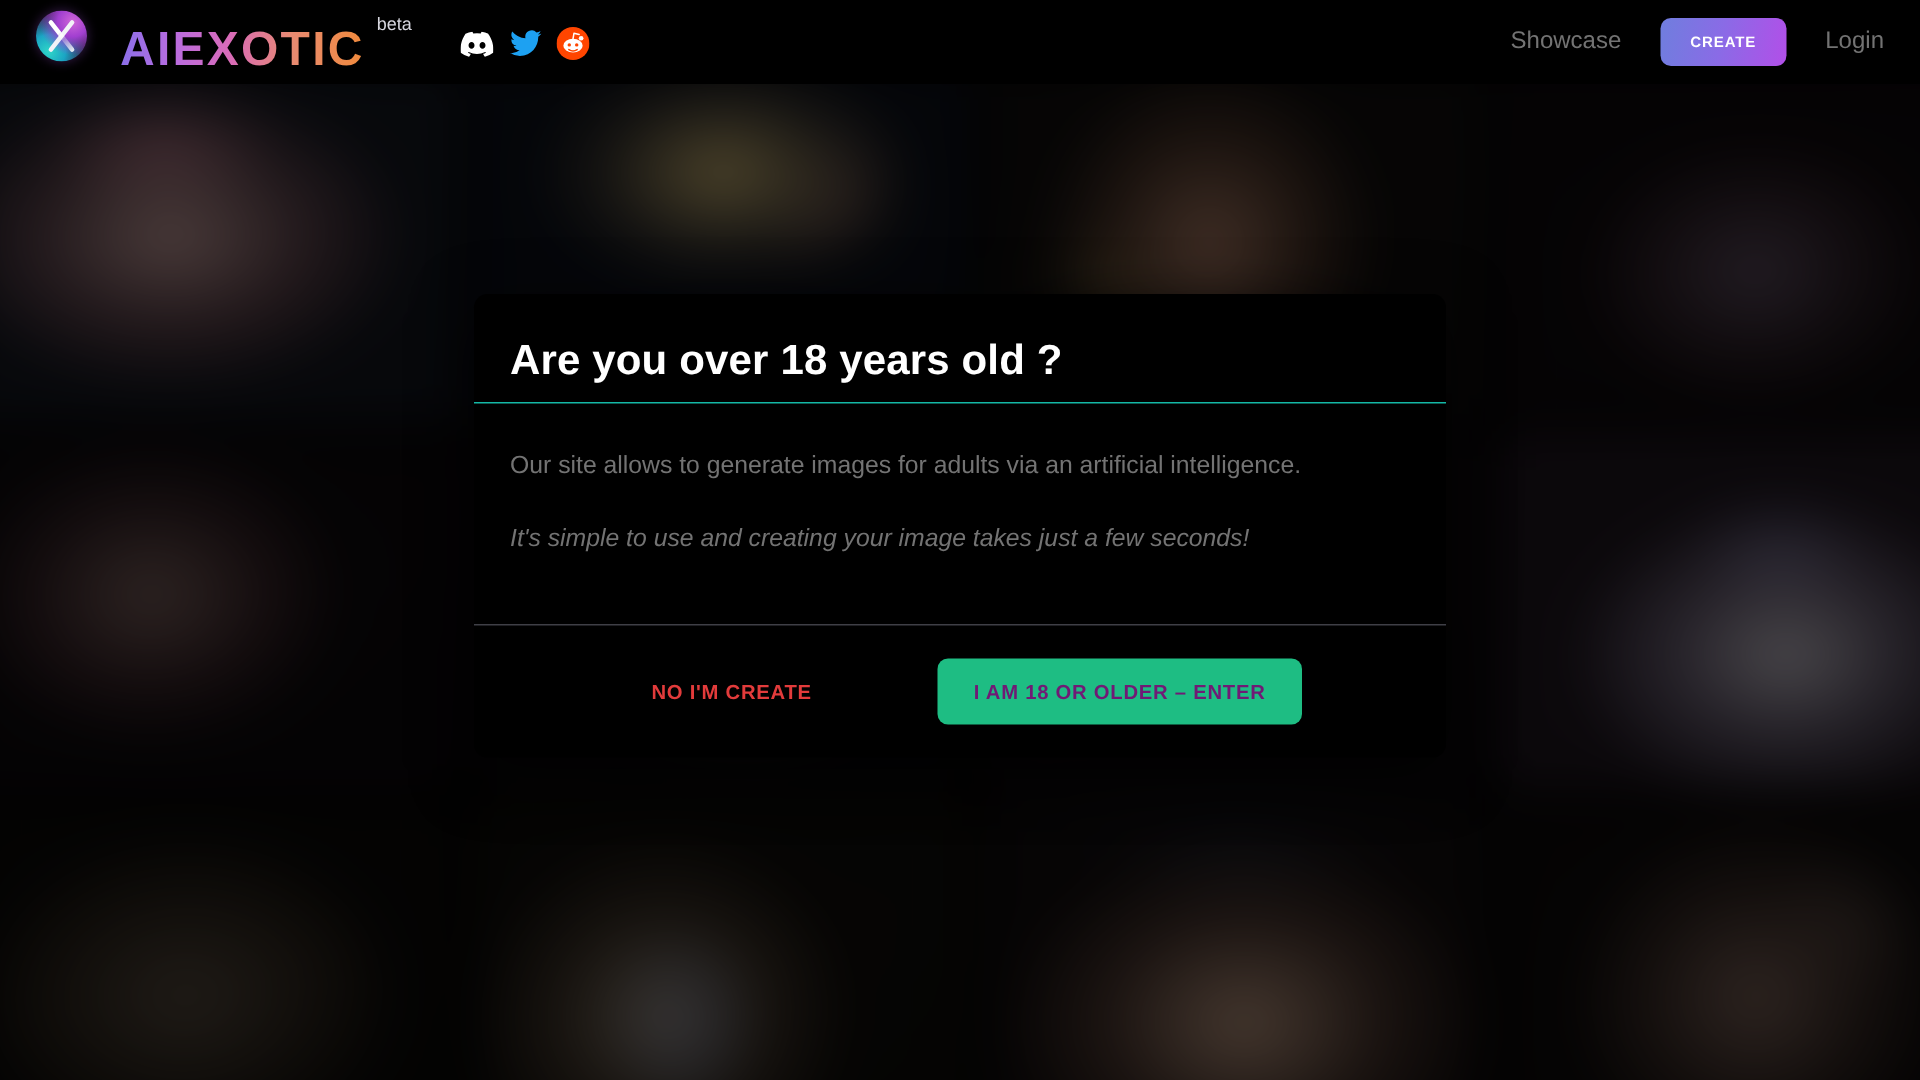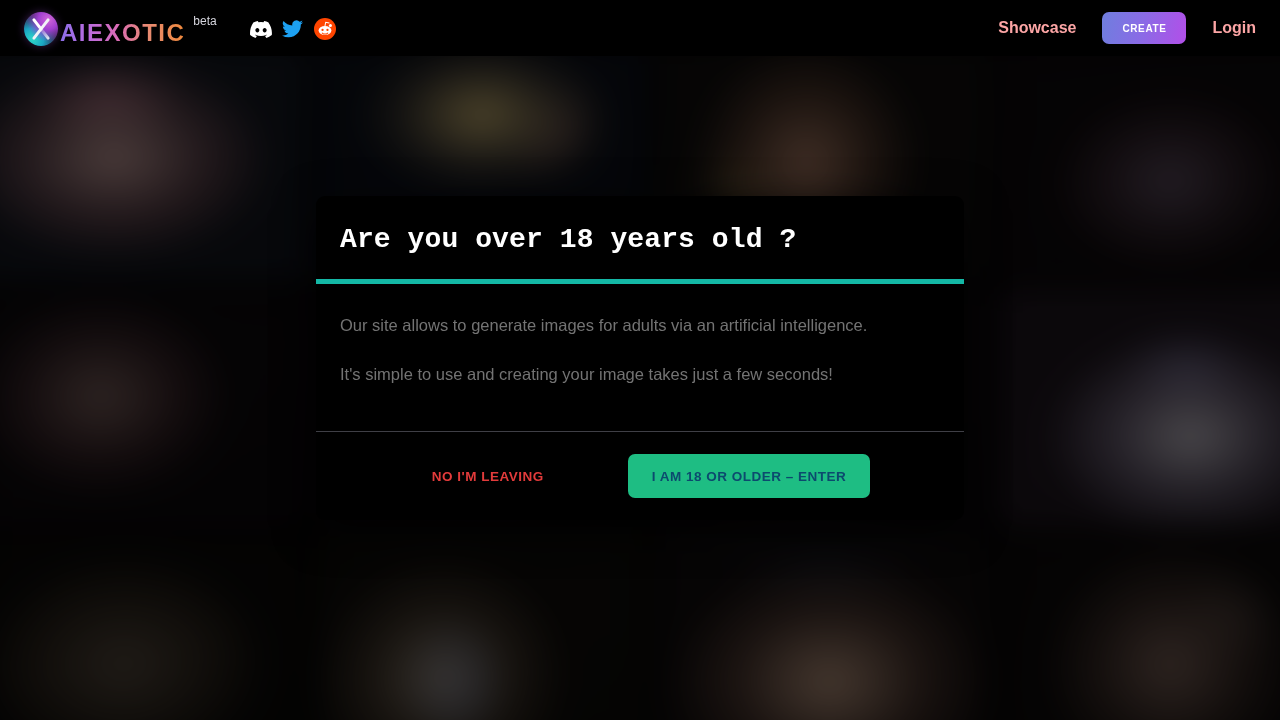--- a/index.html
+++ b/index.html
@@ -101,64 +101,64 @@
     box-shadow:0 0 8px rgba(160,80,220,0.35);
   }
   .logo-mark::before, .logo-mark::after {
     content:""; position:absolute; left:50%; top:50%;
     width:3px; height:26px; background:#f2f2f7; border-radius:2px;
   }
   .logo-mark::before { transform:translate(-50%,-50%) rotate(38deg); }
   .logo-mark::after  { transform:translate(-50%,-50%) rotate(-38deg);
     background:linear-gradient(180deg,#ffffff 0%,#ffffff 40%,rgba(255,255,255,0.25) 60%,rgba(255,255,255,0.9) 100%); }
   .logo-word {
-    margin-left:2px; margin-top:9px;
-    font-size:24px; font-weight:700; letter-spacing:1.5px;
+    margin-left:22px; margin-top:9px;
+    font-size:32px; font-weight:700; letter-spacing:1.5px;
     background:linear-gradient(90deg,#8b6fe8 0%,#b96ce0 22%,#d96bb8 45%,#e88a72 70%,#f08a3c 100%);
     -webkit-background-clip:text; background-clip:text; color:transparent;
     font-family:"Liberation Sans", sans-serif;
   }
   .beta {
     margin-left:8px; margin-top:4px;
     font-size:12px; color:#d6d6de; font-weight:400;
   }
   .socials { display:flex; align-items:center; gap:10px; margin-left:33px; margin-top:2px; }
   .soc { width:22px; height:22px; display:flex; align-items:center; justify-content:center; cursor:pointer; }
 
   .nav-right { margin-left:auto; display:flex; align-items:center; gap:26px; }
-  .nav-link { color:#fca5a5; font-size:16px; font-weight:700; cursor:pointer; }
+  .nav-link { color:#737373; font-size:16px; font-weight:400; cursor:pointer; }
   .btn-create {
     height:32px; padding:0 20px; border-radius:7px; border:none;
     background:linear-gradient(100deg,#6f7ede 0%,#8a6be6 48%,#b24fe8 100%);
     color:#fff; font-size:10px; font-weight:700; letter-spacing:0.6px;
     cursor:pointer; font-family:"Liberation Sans", sans-serif;
     display:flex; align-items:center;
   }
 
   
   .modal {
     position:absolute; left:316px; top:196px; width:648px;
     background:#000; border-radius:9px; z-index:30;
     box-shadow:0 10px 40px rgba(0,0,0,0.6);
     overflow:hidden;
   }
-  .modal-head { padding:28px 24px 24px 24px; border-bottom:5px solid #14b8a6;font-family:Liberation Mono, monospace; }
+  .modal-head { padding:28px 24px 12px 24px; border-bottom:1px solid #14b8a6; }
   .modal-title { color:#fff; font-size:28px; font-weight:700; letter-spacing:0.1px; }
   .modal-body { padding:30px 24px 32px 24px; border-bottom:1px solid #3f3f46; min-height:148px; }
   .modal-line { color:#737373; font-size:16.5px; line-height:1.35; }
-  .modal-line + .modal-line { margin-top:27px; }
+  .modal-line + .modal-line { margin-top:27px;font-style:italic; }
   .modal-foot { padding:22px 24px; display:flex; align-items:center; justify-content:center; gap:0; }
   .btn-leave {
     background:none; border:none; cursor:pointer;
     color:#e23b3b; font-size:13.5px; font-weight:700; letter-spacing:0.5px;
     padding:10px 22px; font-family:"Liberation Sans", sans-serif;
   }
   .btn-enter {
     background:#1ebd83; border:none; border-radius:7px; cursor:pointer;
-    color:#0c4a6e; font-size:13.5px; font-weight:700; letter-spacing:0.5px;
+    color:#701a75; font-size:13.5px; font-weight:700; letter-spacing:0.5px;
     height:44px; padding:0 24px; margin-left:62px;
     font-family:"Liberation Sans", sans-serif;
   }
 </style>
 </head>
 <body>
 
 <div id="root">
 
   <div class="bg-grid">
@@ -218,18 +218,18 @@
 
   <div class="modal">
     <div class="modal-head">
       <div class="modal-title">Are you over 18 years old ?</div>
     </div>
     <div class="modal-body">
       <div class="modal-line">Our site allows to generate images for adults via an artificial intelligence.</div>
       <div class="modal-line">It's simple to use and creating your image takes just a few seconds!</div>
     </div>
     <div class="modal-foot">
-      <button class="btn-leave">NO I'M LEAVING</button>
+      <button class="btn-leave">NO I'M CREATE</button>
       <button class="btn-enter">I AM 18 OR OLDER – ENTER</button>
     </div>
   </div>
 
 </div>
 
 </body></html>

